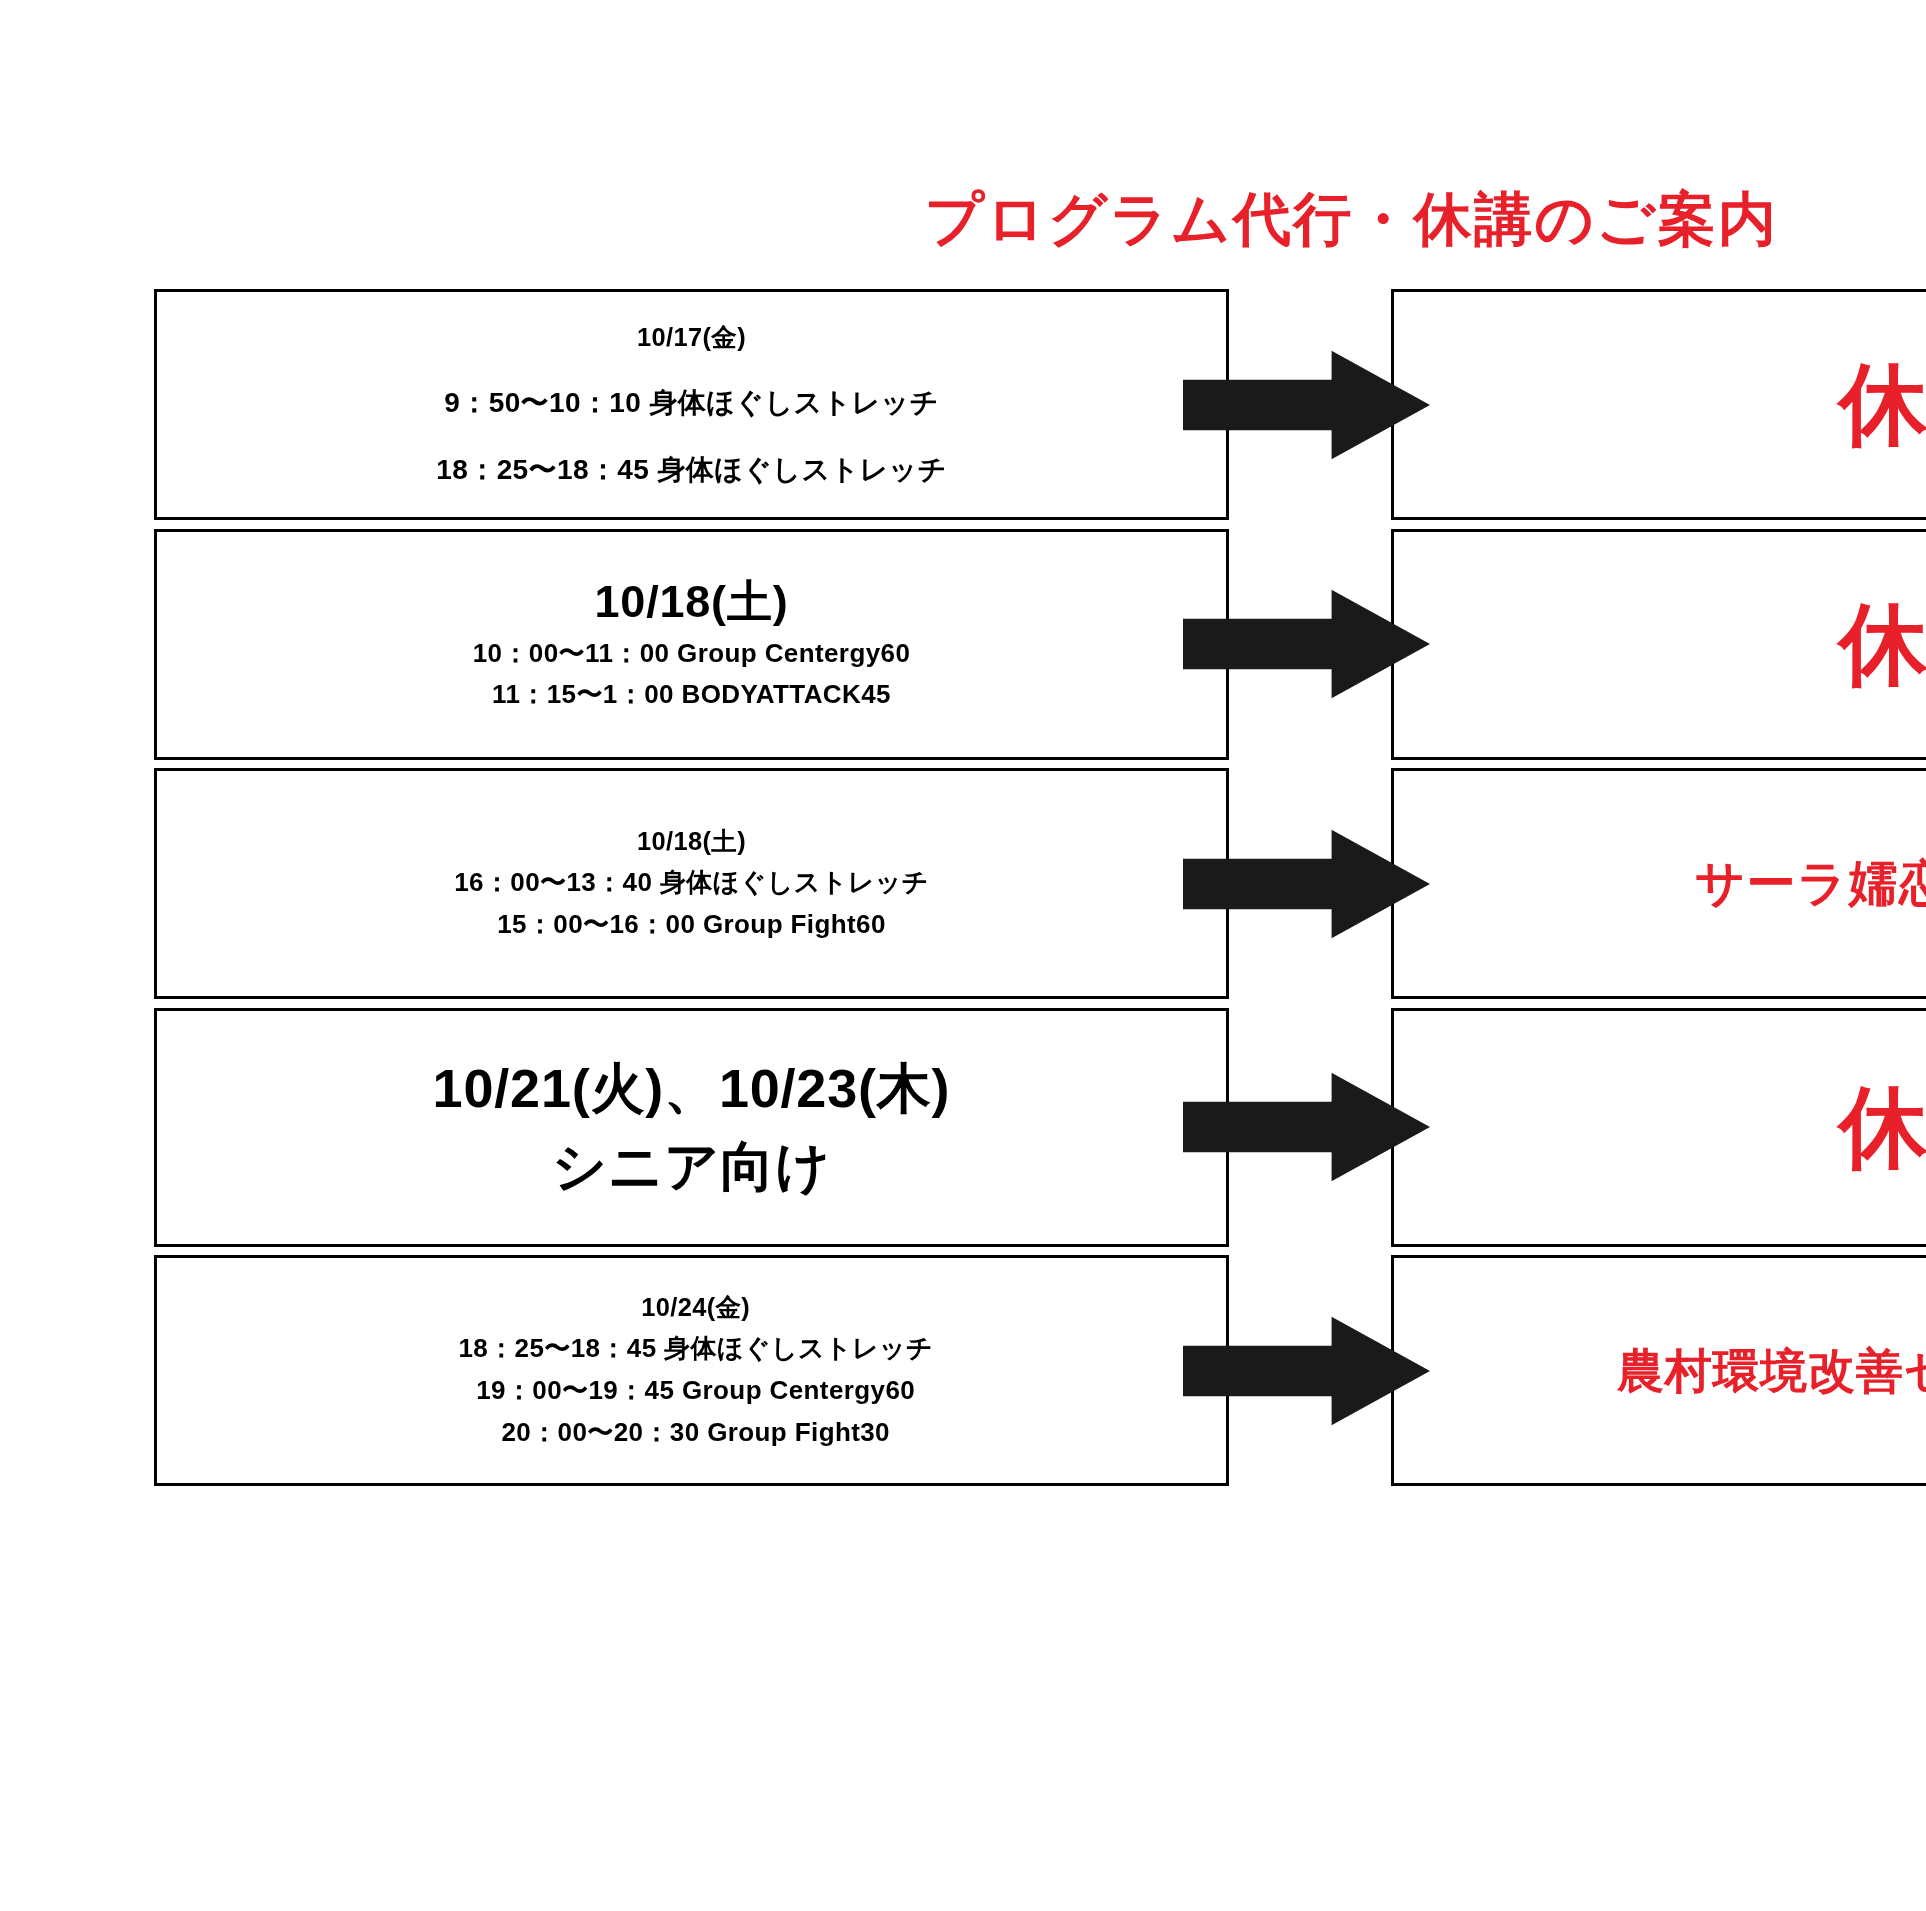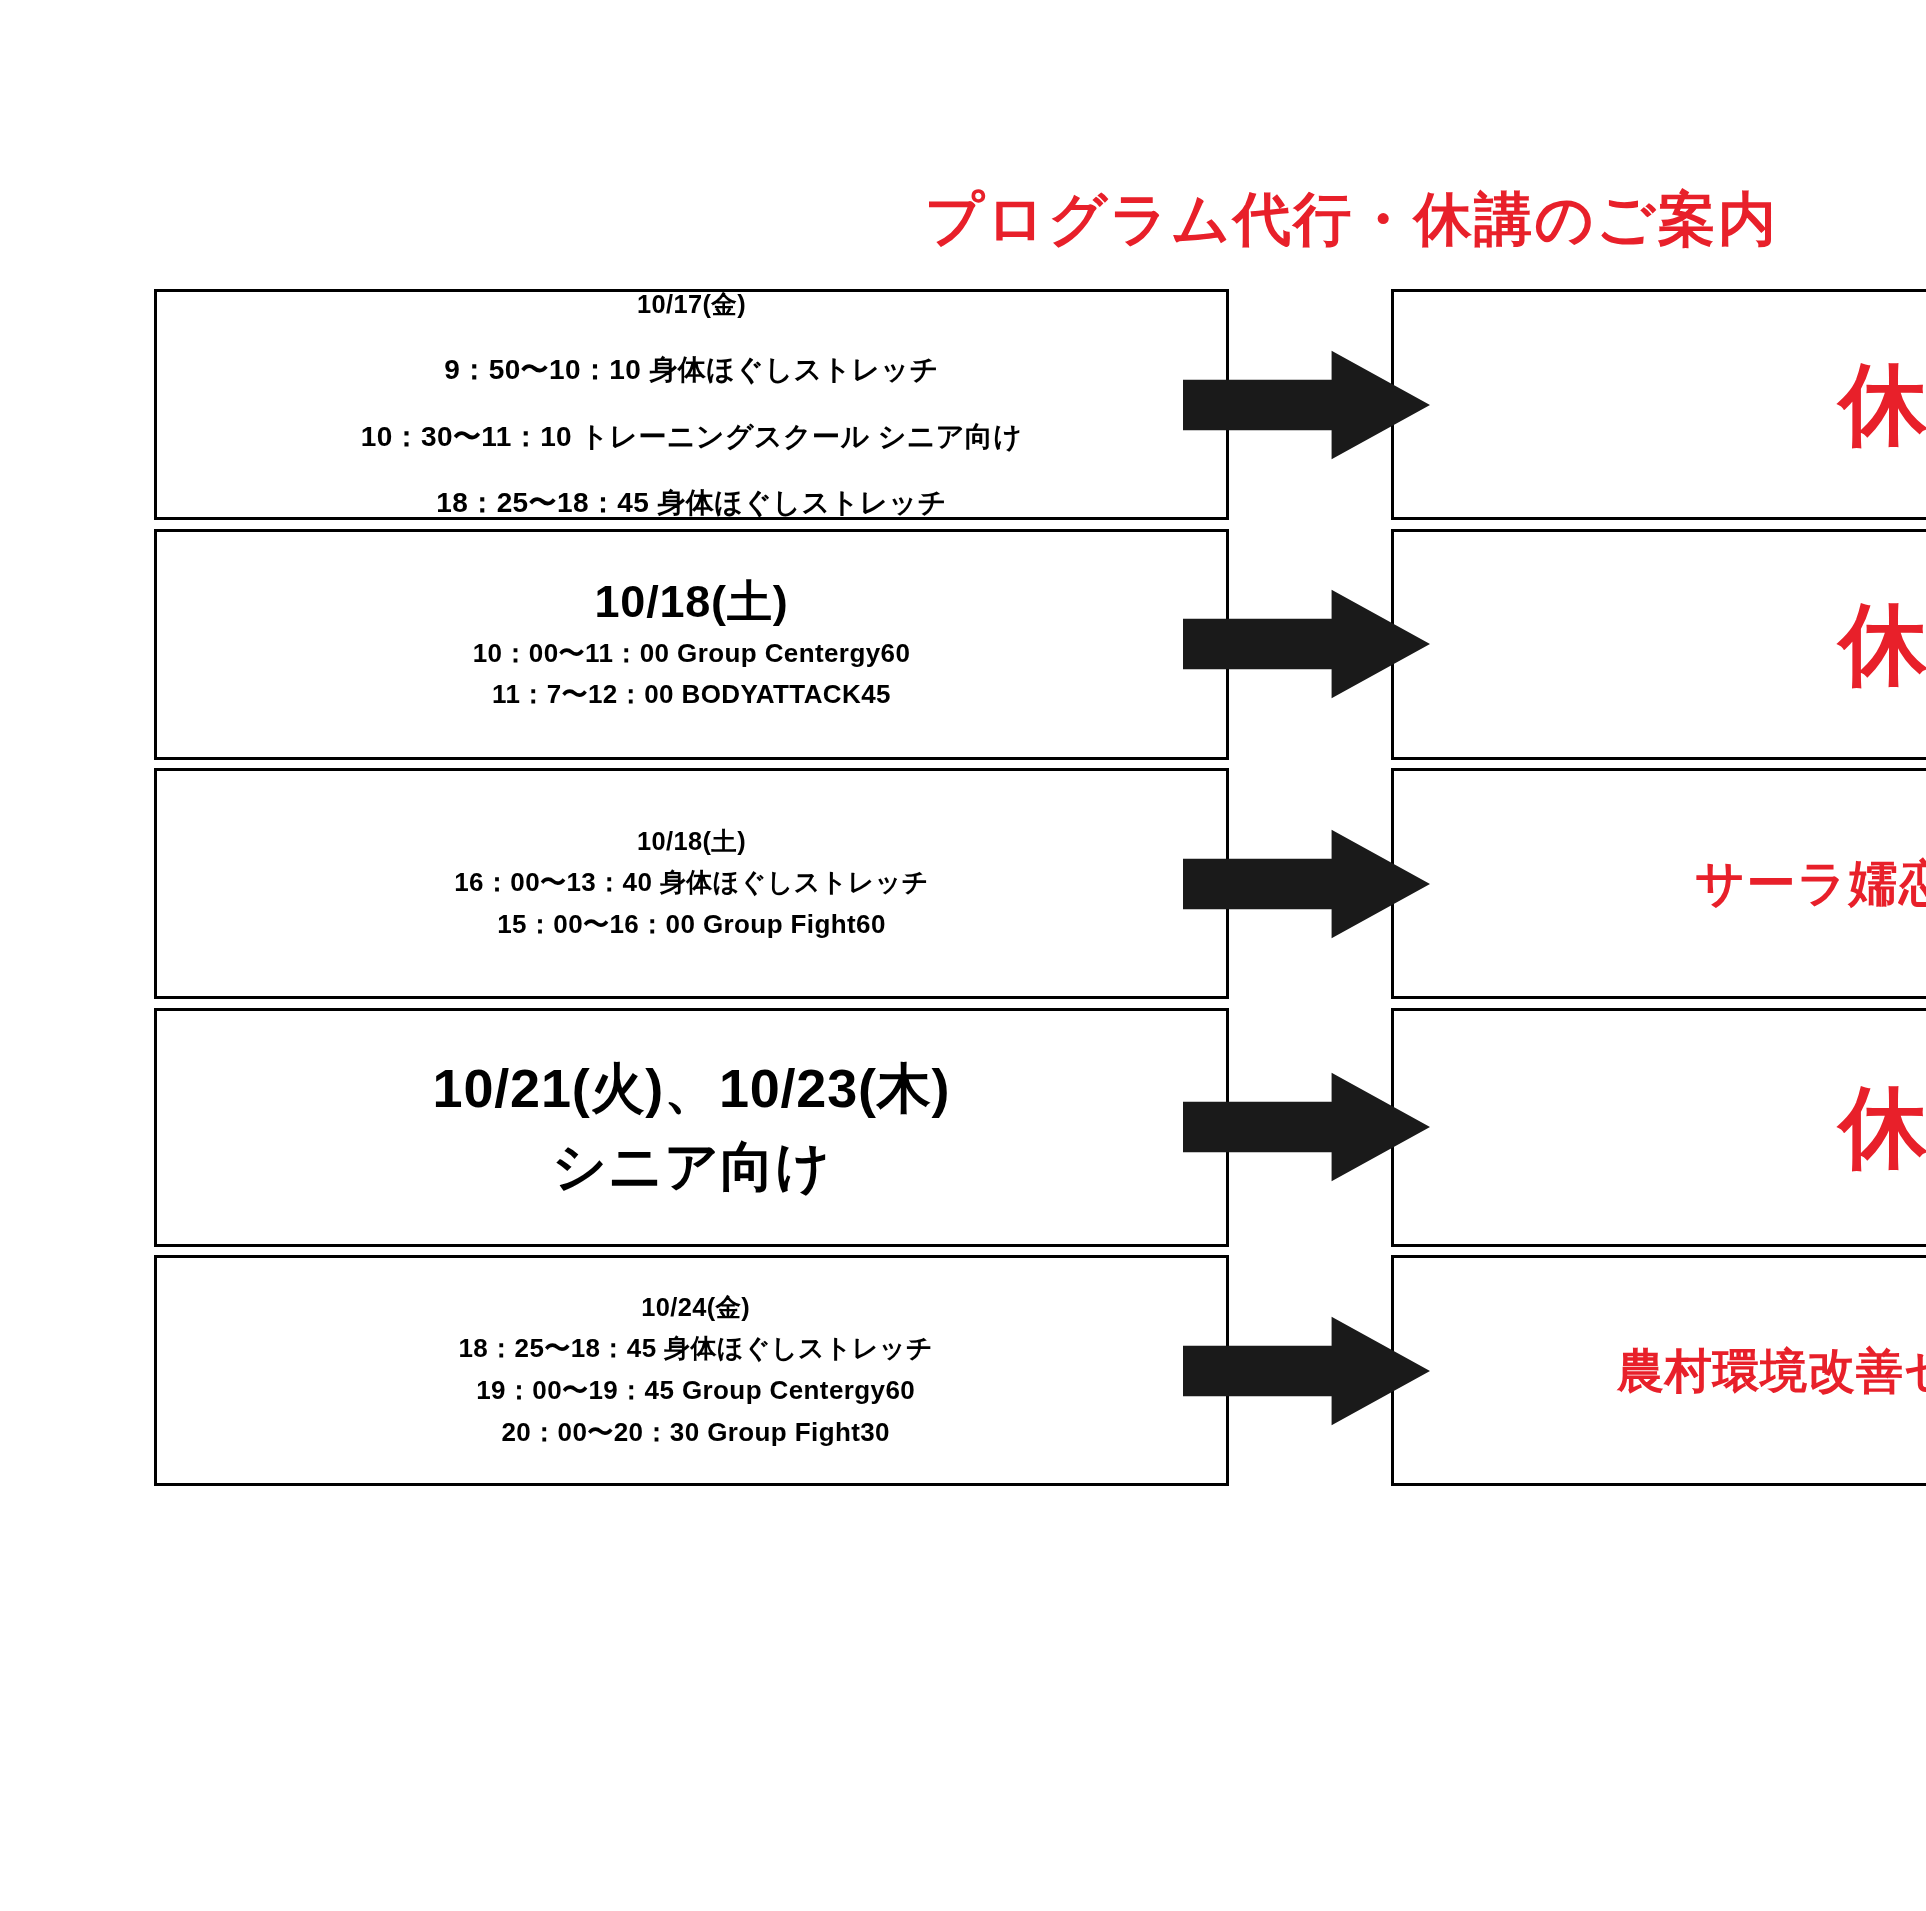--- a/index.html
+++ b/index.html
@@ -165,40 +165,39 @@
 <div class="page">
 
   <div class="title">プログラム代行・休講のご案内</div>
 
   <div class="rows">
 
     <div class="row row-1">
       <div class="left-box">
         <div class="date-small">10/17(金)</div>
         <div class="item">9：50〜10：10 身体ほぐしストレッチ</div>
-        <div class="item">10：30〜11：10 トレーニングスクール シニア向け</div>
         <div class="item">18：25〜18：45 身体ほぐしストレッチ</div>
       </div>
       <div class="gap">
         <div class="arrow">
           <svg viewBox="0 0 640 300" preserveAspectRatio="none" aria-hidden="true">
             <polygon points="0,85 385,85 385,10 640,150 385,290 385,215 0,215" fill="#1a1a1a"></polygon>
           </svg>
         </div>
       </div>
       <div class="right-box">
         <div class="result-huge">休講</div>
       </div>
     </div>
 
     <div class="row row-2">
       <div class="left-box">
         <div class="date-big">10/18(土)</div>
         <div class="item-lg">10：00〜11：00 Group Centergy60</div>
-        <div class="item-lg">11：7〜12：00 BODYATTACK45</div>
+        <div class="item-lg">11：15〜1：00 BODYATTACK45</div>
       </div>
       <div class="gap">
         <div class="arrow">
           <svg viewBox="0 0 640 300" preserveAspectRatio="none" aria-hidden="true">
             <polygon points="0,85 385,85 385,10 640,150 385,290 385,215 0,215" fill="#1a1a1a"></polygon>
           </svg>
         </div>
       </div>
       <div class="right-box">
         <div class="result-huge">休講</div>

